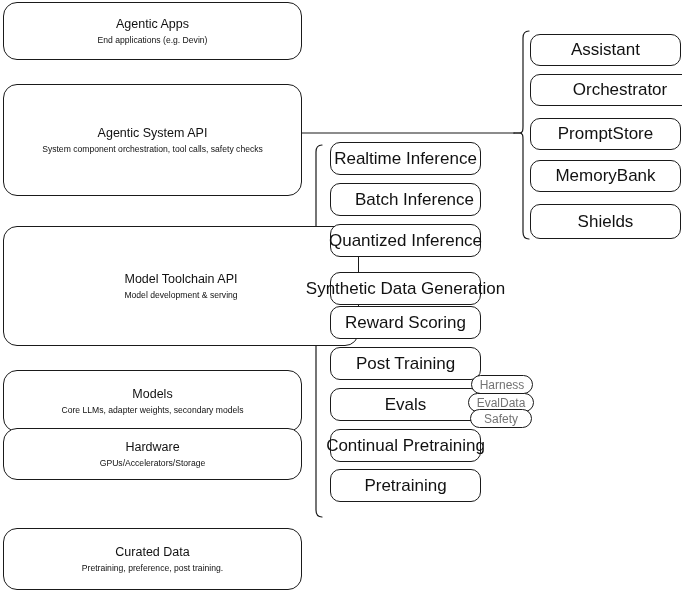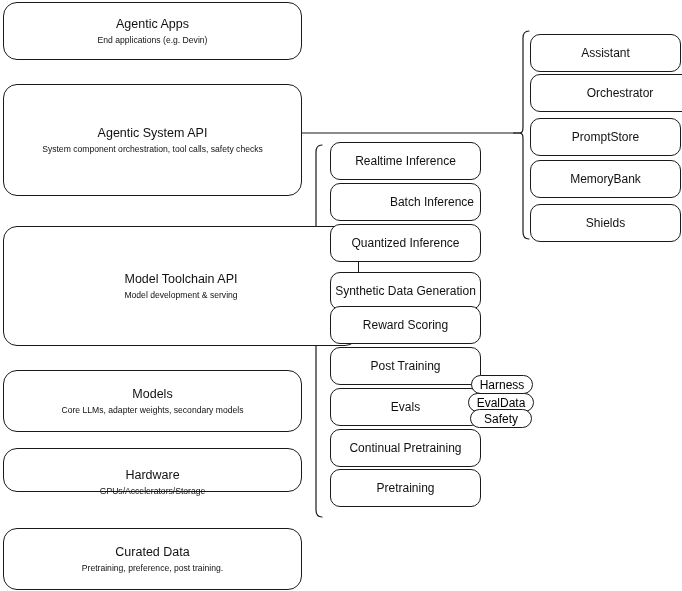--- a/index.html
+++ b/index.html
@@ -31,21 +31,21 @@
     position: absolute;
     box-sizing: border-box;
     border: 1.2px solid #1a1a1a;
     border-radius: 12px;
     background: #ffffff;
     display: flex;
     flex-direction: column;
     align-items: center;
     justify-content: center;
     text-align: center;
-    padding: 18px 6px;
+    padding: 9px 6px;
   }
 
   .box .title {
     font-size: 12.5px;
     line-height: 16px;
     color: #111111;
     white-space: nowrap;
   }
   .box .subtitle {
     font-size: 8.6px;
@@ -58,36 +58,36 @@
   
   .stack-box {
     border-radius: 14px;
   }
 
   
   .cap-box {
     border-radius: 10px;
   }
   .cap-box .title {
-    font-size: 12px;
+    font-size: 17px;
   }
 
   
   .pill {
     position: absolute;
     box-sizing: border-box;
     border: 1.2px solid #1a1a1a;
     border-radius: 999px;
     background: #ffffff;
     display: flex;
     align-items: center;
     justify-content: center;
     font-size: 12px;
     line-height: 1;
-    color: #000000;
+    color: #737373;
     white-space: nowrap;
   }
 
   
   #connectors {
     position: absolute;
     left: 0;
     top: 0;
     width: 682px;
     height: 591px;
@@ -146,21 +146,21 @@
   <div class="box stack-box" style="left:3px; top:226px; width:356px; height:120px;">
     <div class="title">Model Toolchain API</div>
     <div class="subtitle">Model development &amp; serving</div>
   </div>
 
   <div class="box stack-box" style="left:3px; top:370px; width:299px; height:62px;">
     <div class="title">Models</div>
     <div class="subtitle">Core LLMs, adapter weights, secondary models</div>
   </div>
 
-  <div class="box stack-box" style="left:3px; top:448px; width:299px; height:44px;justify-content:space-between;">
+  <div class="box stack-box" style="left:3px; top:428px; width:299px; height:52px;">
     <div class="title">Hardware</div>
     <div class="subtitle">GPUs/Accelerators/Storage</div>
   </div>
 
   <div class="box stack-box" style="left:3px; top:528px; width:299px; height:62px;">
     <div class="title">Curated Data</div>
     <div class="subtitle">Pretraining, preference, post training.</div>
   </div>
 
   <div class="box cap-box" style="left:330px; top:142px; width:151px; height:33px;">

